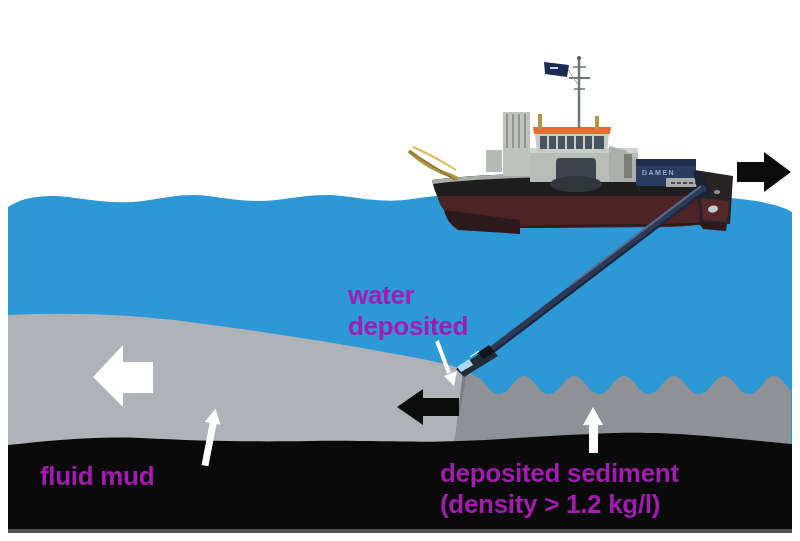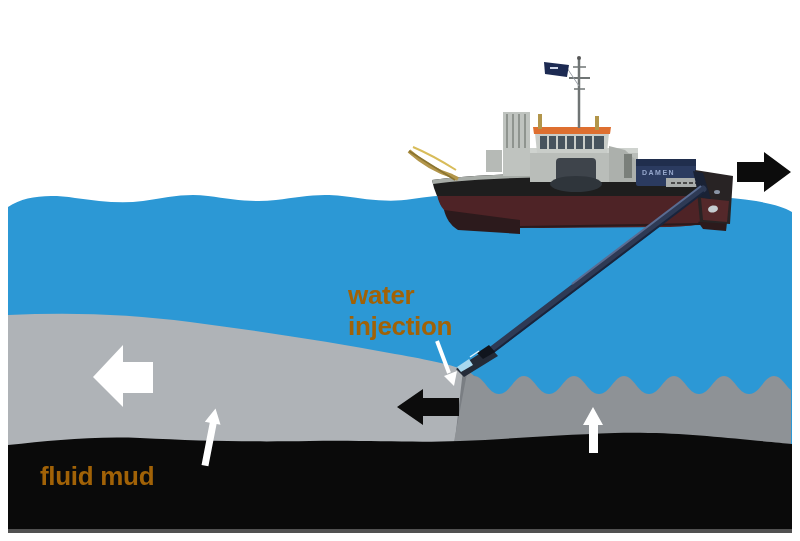--- a/index.html
+++ b/index.html
@@ -2,21 +2,21 @@
 <html><head>
 <meta charset="utf-8">
 <style>
   html,body{margin:0;padding:0;background:#fff;}
   #stage{
     position:relative;width:800px;height:541px;background:#ffffff;
     font-family:"Liberation Sans", sans-serif;overflow:hidden;
   }
   #diagram-svg{position:absolute;left:0;top:0;}
   .lbl{
-    position:absolute;color:#a16207;font-weight:700;
+    position:absolute;color:#a21caf;font-weight:700;
     font-size:26px;line-height:31px;letter-spacing:-0.3px;
     white-space:nowrap;
   }
   .lbl.center{text-align:left;}
 </style>
 </head>
 <body>
 
 <div id="stage">
 
@@ -129,21 +129,25 @@
       <polygon points="210,408 202,423 207,423 207,466 214,466 214,423 218,423" fill="#FFFFFF"></polygon>
     </g>
     <g>
       <line x1="437" y1="341" x2="449" y2="373" stroke="#FFFFFF" stroke-width="4"></line>
       <polygon fill="#FFFFFF" points="454,386 457,371 444,376"></polygon>
     </g>
   </svg>
 
   <div class="lbl" style="left:348px;top:280px;">
     <div>water</div>
-    <div>injection</div>
+    <div>deposited</div>
   </div>
 
   <div class="lbl center" style="left:40px;top:461px;width:332px;">
     <div>fluid mud</div>
   </div>
 
+  <div class="lbl center" style="left:440px;top:458px;width:322px;">
+    <div>deposited sediment</div>
+    <div>(density &gt; 1.2 kg/l)</div>
+  </div>
 
 </div>
 
 </body></html>

